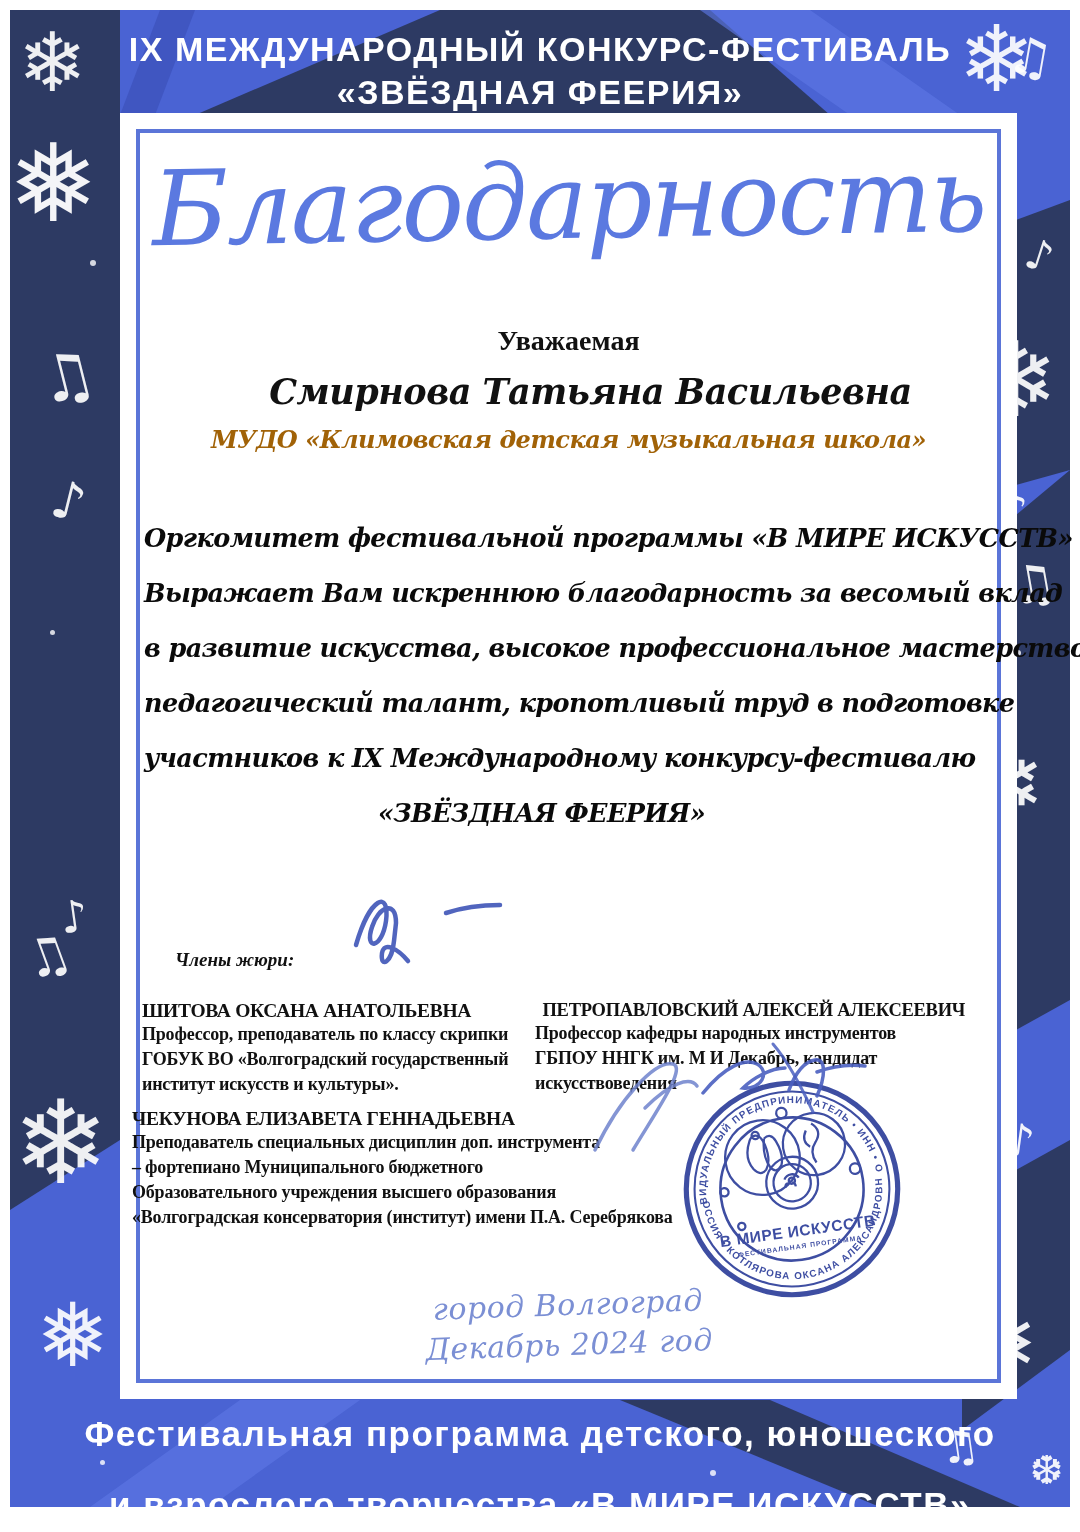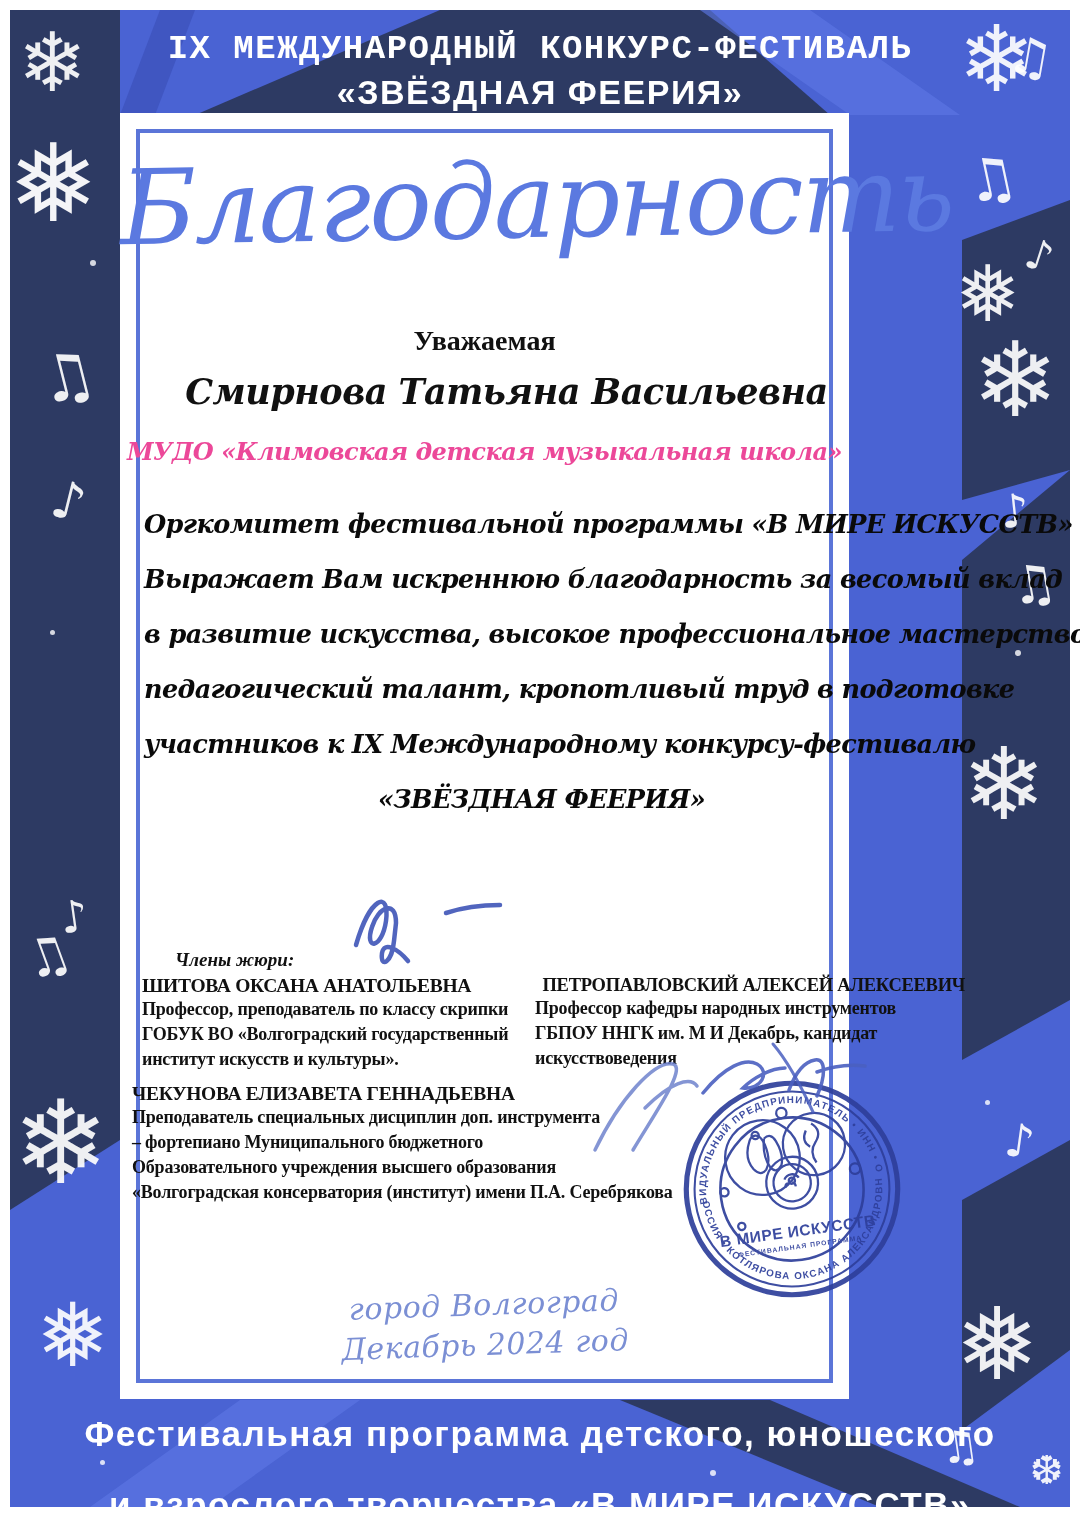--- a/index.html
+++ b/index.html
@@ -18,46 +18,46 @@
   .glyph { position:absolute; color:#ffffff; font-family:"DejaVu Sans", sans-serif;
            line-height:1; opacity:.92; }
   .dot { position:absolute; background:#fff; border-radius:50%; opacity:.8; }
 
   .band-text { position:absolute; left:0; width:1060px; text-align:center; color:#ffffff;
                font-family:"Liberation Sans", sans-serif; font-weight:bold;
                letter-spacing:1.5px; font-size:34px; }
   .footer-text { font-size:35px; }
 
   
-  .sheet { position:absolute; left:120px; top:113px; width:729px; height:1286px;
+  .sheet { position:absolute; left:120px; top:113px; width:897px; height:1286px;
            background:#ffffff; }
   .inner-border { position:absolute; left:16px; top:16px; right:16px; bottom:16px;
                   border:4px solid #5b75d8; pointer-events:none; }
 
   .title-script { position:absolute; top:28px; left:0; width:100%; text-align:center;
                   font-family:"DejaVu Serif", serif; font-style:italic;
                   font-size:104px; color:#5b79e0; letter-spacing:-2px;
                   transform:rotate(-1deg); }
   .salutation { position:absolute; top:212px; left:0; width:100%; text-align:center;
                 font-weight:bold; font-size:28px; color:#111; }
   .recipient { position:absolute; top:258px; left:0; width:100%; text-align:center;
                font-family:"DejaVu Serif", serif; font-style:italic; font-weight:bold;
                font-size:35px; color:#111; letter-spacing:-0.5px;padding-left:44px; }
   .school-line { position:absolute; left:0; width:100%; text-align:center;
                  font-family:"DejaVu Serif", serif; font-style:italic; font-weight:bold;
-                 font-size:24px; color:#ec4899; letter-spacing:-0.5px;margin-top:12px; }
-  .body-lines { position:absolute; top:384px; left:24px; width:795px; text-align:center;
+                 font-size:24px; color:#a16207; letter-spacing:-0.5px; }
+  .body-lines { position:absolute; top:398px; left:24px; width:795px; text-align:center;
                 font-family:"DejaVu Serif", serif; font-style:italic; font-weight:bold;
                 font-size:25.5px; color:#0a0a0a; letter-spacing:-0.6px; }
   .body-lines div { height:55px; line-height:55px; white-space:nowrap; }
 
   .jury-heading { position:absolute; left:55px; top:836px; font-weight:bold;
                   font-size:19px; color:#111;font-style:italic; }
   .jury-col { position:absolute; font-weight:bold; color:#111; }
-  .jury-name { font-size:19.5px; letter-spacing:-0.3px; white-space:nowrap; }
+  .jury-name { font-size:19.5px; letter-spacing:-0.3px; white-space:nowrap;margin-top:25px; }
   .jury-line { font-size:18px; line-height:25px; letter-spacing:-0.2px; white-space:nowrap; }
   .jury-left  { left:22px;  top:862px; width:400px; }
   .jury-right { left:415px; top:862px; width:430px; }
   .jury-third { left:12px;  top:970px; width:580px; }
   .jury-third .jury-line { white-space:normal; }
 
   .sig { position:absolute; }
 
   .stamp-wrap { position:absolute; left:558px; top:962px; width:228px; height:228px;
                 transform:rotate(-8deg); opacity:.92; }
@@ -107,21 +107,21 @@
     <span class="glyph" style="left:930px; top:1415px; font-size:44px; transform:rotate(-8deg);">♫</span>
     <span class="glyph" style="left:1020px; top:1440px; font-size:40px;">❆</span>
 
     <span class="dot" style="left:80px; top:250px; width:6px; height:6px;"></span>
     <span class="dot" style="left:40px; top:620px; width:5px; height:5px;"></span>
     <span class="dot" style="left:1005px; top:640px; width:6px; height:6px;"></span>
     <span class="dot" style="left:975px; top:1090px; width:5px; height:5px;"></span>
     <span class="dot" style="left:700px; top:1460px; width:6px; height:6px;"></span>
     <span class="dot" style="left:90px; top:1450px; width:5px; height:5px;"></span>
 
-    <div class="band-text" style="top:20px;font-family:Liberation Mono, monospace;">IX МЕЖДУНАРОДНЫЙ КОНКУРС-ФЕСТИВАЛЬ</div>
+    <div class="band-text" style="top:20px;">IX МЕЖДУНАРОДНЫЙ КОНКУРС-ФЕСТИВАЛЬ</div>
     <div class="band-text" style="top:63px;">«ЗВЁЗДНАЯ ФЕЕРИЯ»</div>
 
     <div class="band-text footer-text" style="top:1404px;">Фестивальная программа детского, юношеского</div>
     <div class="band-text footer-text" style="top:1475px;">и взрослого творчества «В МИРЕ ИСКУССТВ»</div>
   </div>
 
   <div class="sheet">
     <div class="inner-border"></div>
 
     <div class="title-script">Благодарность</div>

